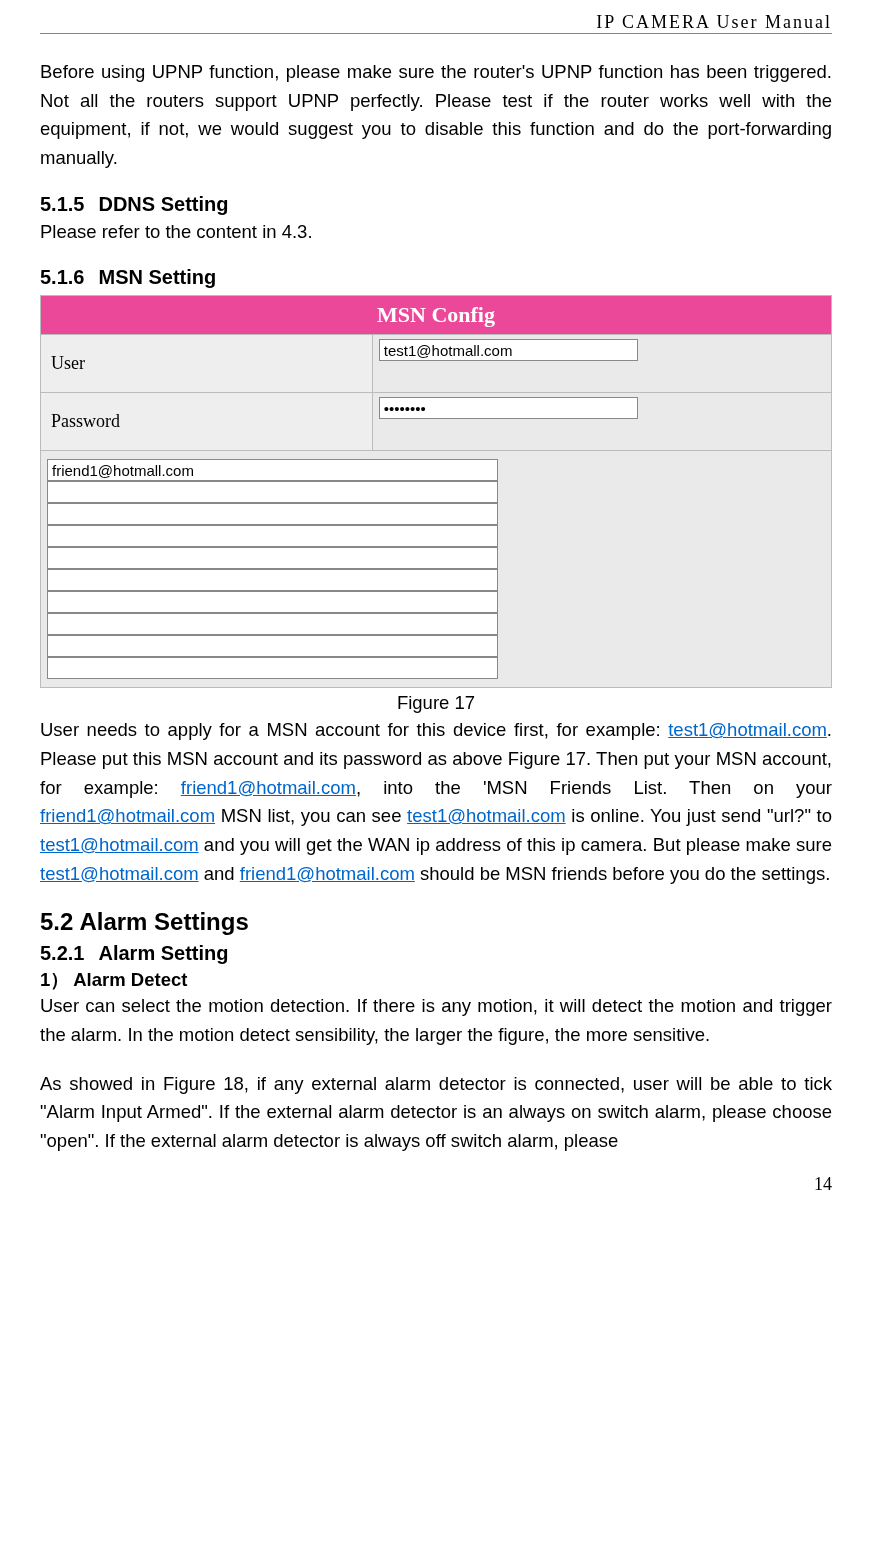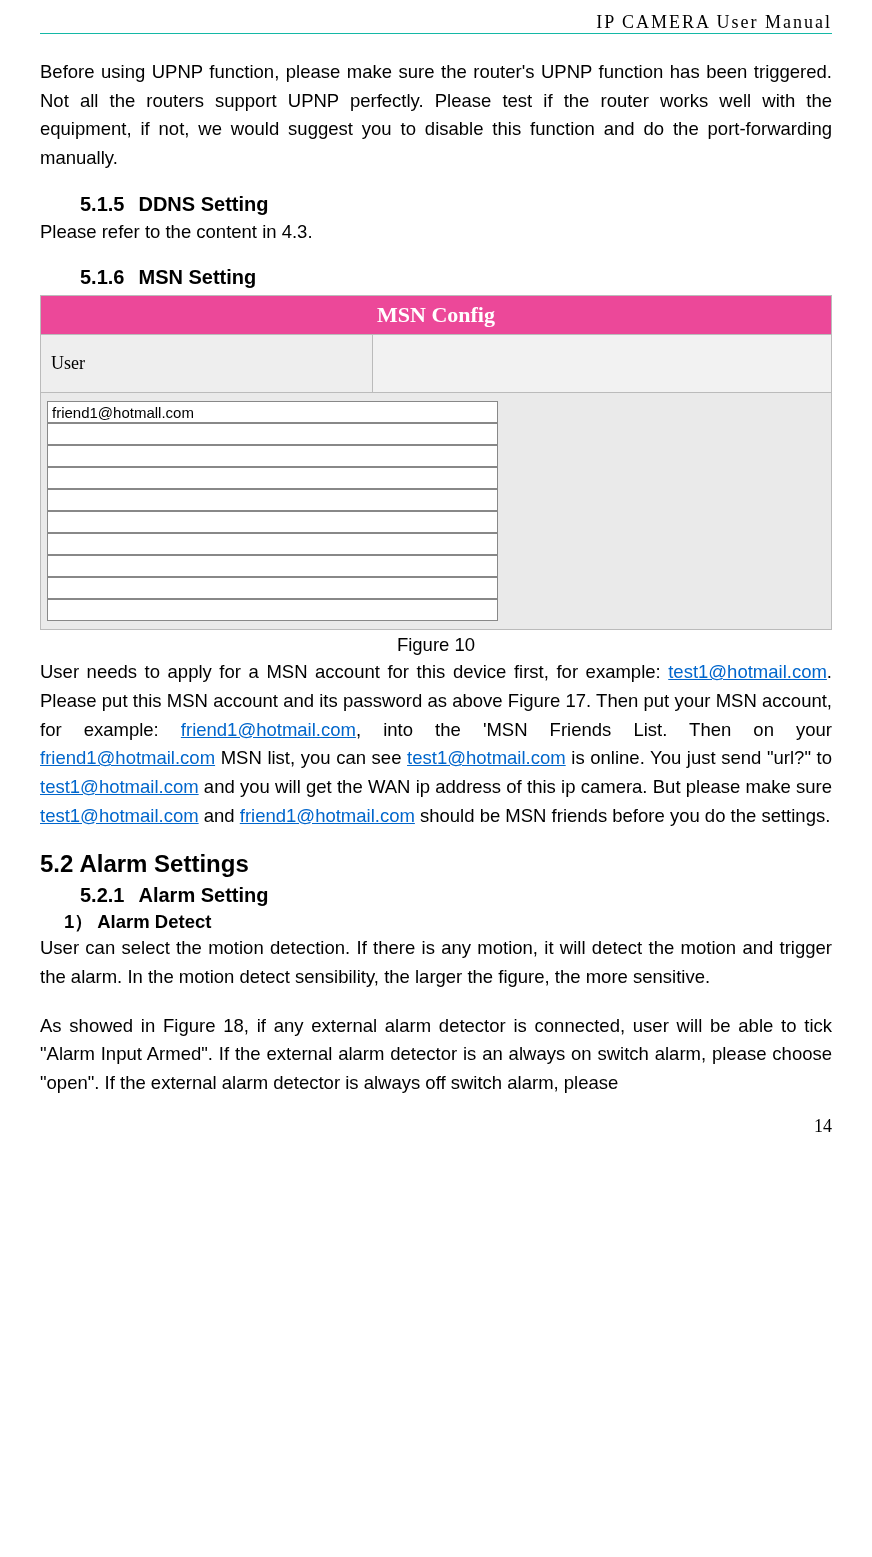--- a/index.html
+++ b/index.html
@@ -30,37 +30,35 @@
       margin-bottom: 20px;
     }
     .h3 {
       font-size: 20px;
       font-weight: bold;
       margin-bottom: 2px;
     }
     .h3-num {
       display: inline-block;
       margin-right: 14px;
-      margin-left: 40px;
     }
     .h2 {
       font-size: 24px;
       font-weight: bold;
       margin-top: 18px;
       margin-bottom: 6px;
     }
     .h2-num {
       display: inline-block;
       margin-right: 6px;
     }
     .h4 {
       font-size: 18.5px;
       font-weight: bold;
       margin-bottom: 0;
-      margin-left: 24px;
     }
     .link {
       color: #0066cc;
       text-decoration: underline;
     }
     .figure-wrap {
       margin-top: 6px;
       margin-bottom: 4px;
     }
     .msn-config {
@@ -141,41 +139,50 @@
 
 <div class="h3">
   <span class="h3-num">5.1.6</span><span>MSN Setting</span>
 </div>
 
 <div class="figure-wrap">
   <div class="msn-config">
     <div class="msn-title-row">MSN Config</div>
     <div class="msn-row">
       <div class="msn-label-cell">User</div>
+      <div class="msn-input-cell">
+        <input class="msn-input" value="test1@hotmall.com" style="">
+      </div>
+    </div>
+    <div class="msn-row">
+      <div class="msn-label-cell">Password</div>
+      <div class="msn-input-cell">
+        <input class="msn-input" type="text" value="••••••••" style="">
+      </div>
     </div>
     <div class="msn-row">
       <div class="msn-input-cell">
         <div class="msn-friends-inputs">
           <input class="msn-input" value="friend1@hotmall.com" style="">
           <input class="msn-input" value="" style="">
           <input class="msn-input" value="" style="">
           <input class="msn-input" value="" style="">
           <input class="msn-input" value="" style="">
           <input class="msn-input" value="" style="">
           <input class="msn-input" value="" style="">
           <input class="msn-input" value="" style="">
           <input class="msn-input" value="" style="">
           <input class="msn-input" value="" style="">
         </div>
       </div>
     </div>
   </div>
 </div>
 
-<div class="figure-caption">Figure 10</div>
+<div class="figure-caption">Figure 17</div>
 
 <p class="body-text">
   <span>User needs to apply for a MSN account for this device first, for example: </span><a class="link">test1@hotmail.com</a><span>. Please put this MSN account and its password as above Figure 17. Then put your MSN account, for example: </span><a class="link">friend1@hotmail.com</a><span>, into the 'MSN Friends List. Then on your </span><a class="link">friend1@hotmail.com</a><span> MSN list, you can see </span><a class="link">test1@hotmail.com</a><span> is online. You just send "url?" to </span><a class="link">test1@hotmail.com</a><span> and you will get the WAN ip address of this ip camera. But please make sure </span><a class="link">test1@hotmail.com</a><span> and </span><a class="link">friend1@hotmail.com</a><span> should be MSN friends before you do the settings.</span>
 </p>
 
 <div class="h2">
   <span class="h2-num">5.2</span><span>Alarm Settings</span>
 </div>
 
 <div class="h3">

